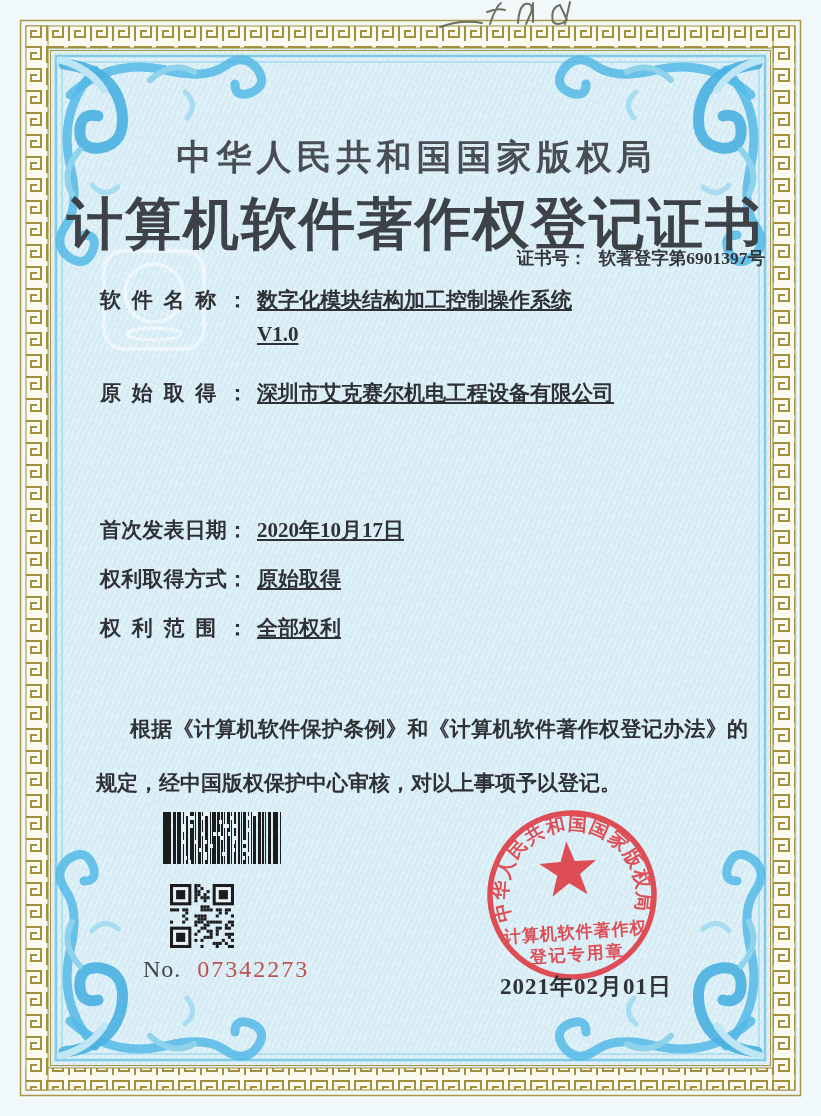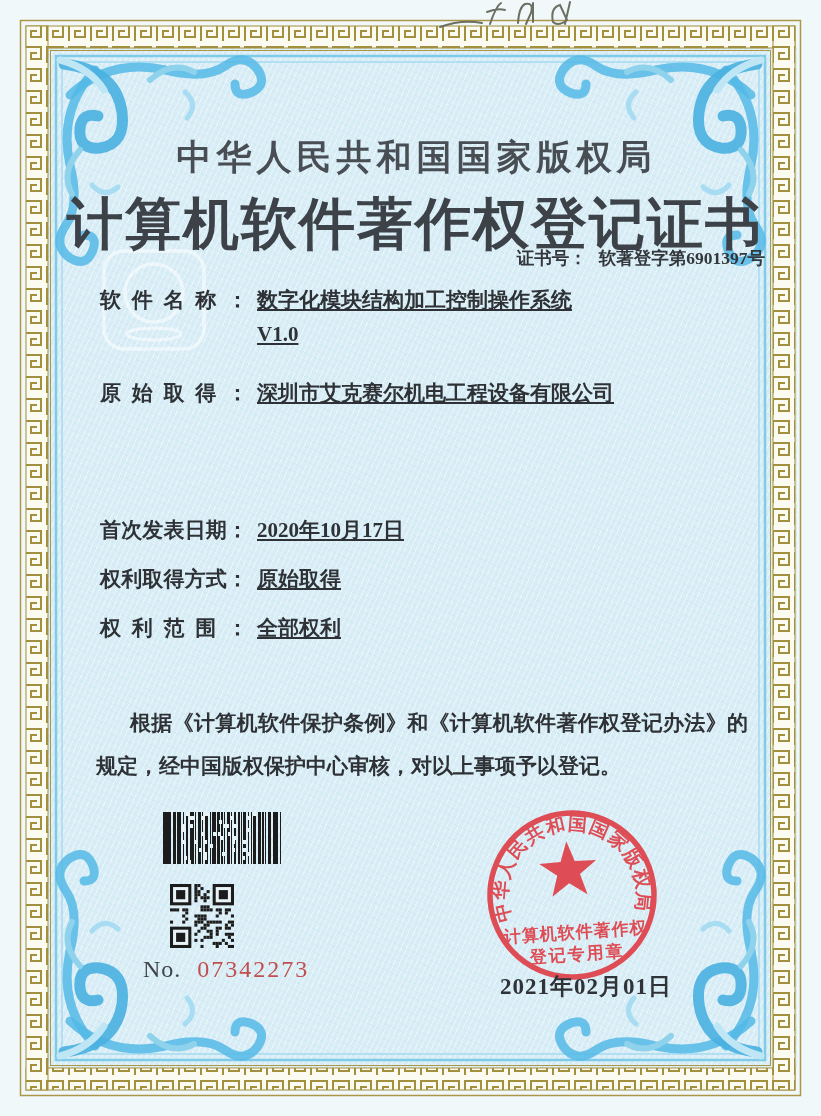--- a/index.html
+++ b/index.html
@@ -42,21 +42,21 @@
     text-justify:inter-character;vertical-align:top;
   }
   .row .val{display:inline-block;padding-left:9px;vertical-align:top;white-space:normal;width:520px;text-decoration:underline;}
   .row .val .v2{margin-top:8px;}
   .r0{top:286px;} .r1{top:379px;} .r2{top:467px;} .r3{top:516px;}
   .r4{top:565px;} .r5{top:614px;} .r6{top:662px;}
 
   .statement{
     left:96px;top:702px;width:652px;margin:0;
     font-size:21px;font-weight:bold;color:#2e3236;
-    line-height:43px;text-align:justify;text-indent:34px;
+    line-height:54px;text-align:justify;text-indent:34px;
   }
 
   .barcode{left:163px;top:812px;}
   .qrcode{left:170px;top:884px;}
 
   .serial{left:143px;top:956px;font-size:24px;white-space:nowrap;}
   .serial .no{color:#3f444a;letter-spacing:1px;}
   .serial .num{color:#c0504e;letter-spacing:2px;margin-left:16px;}
 
   .seal{left:478px;top:806px;}

